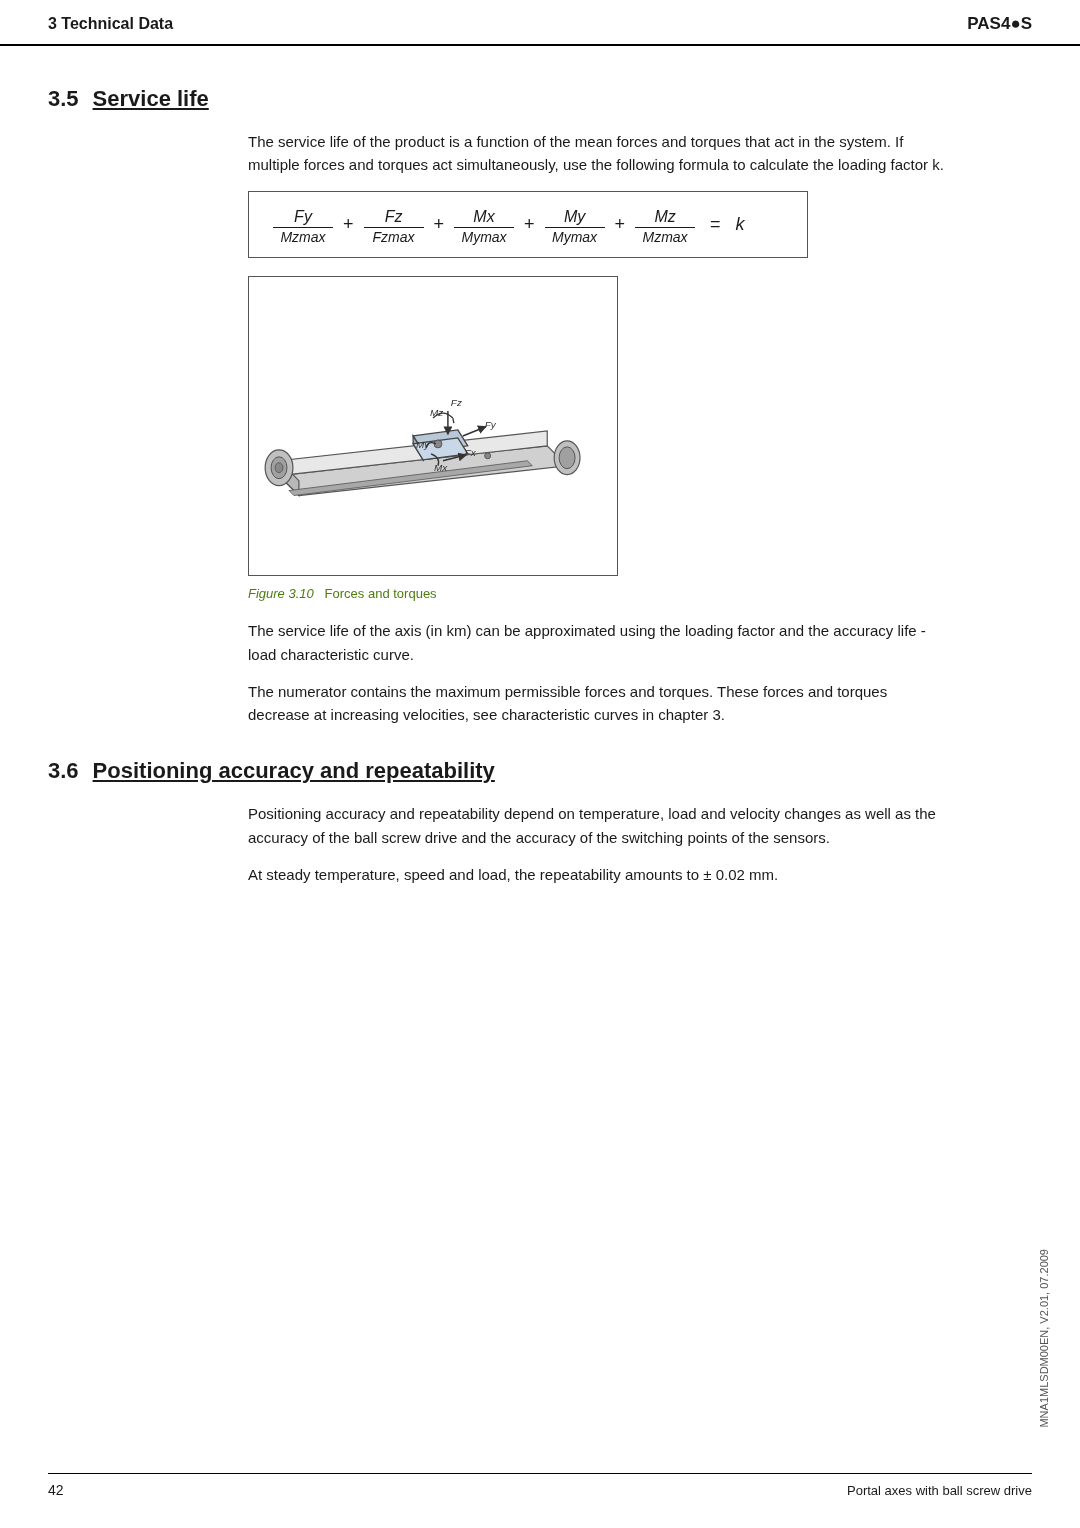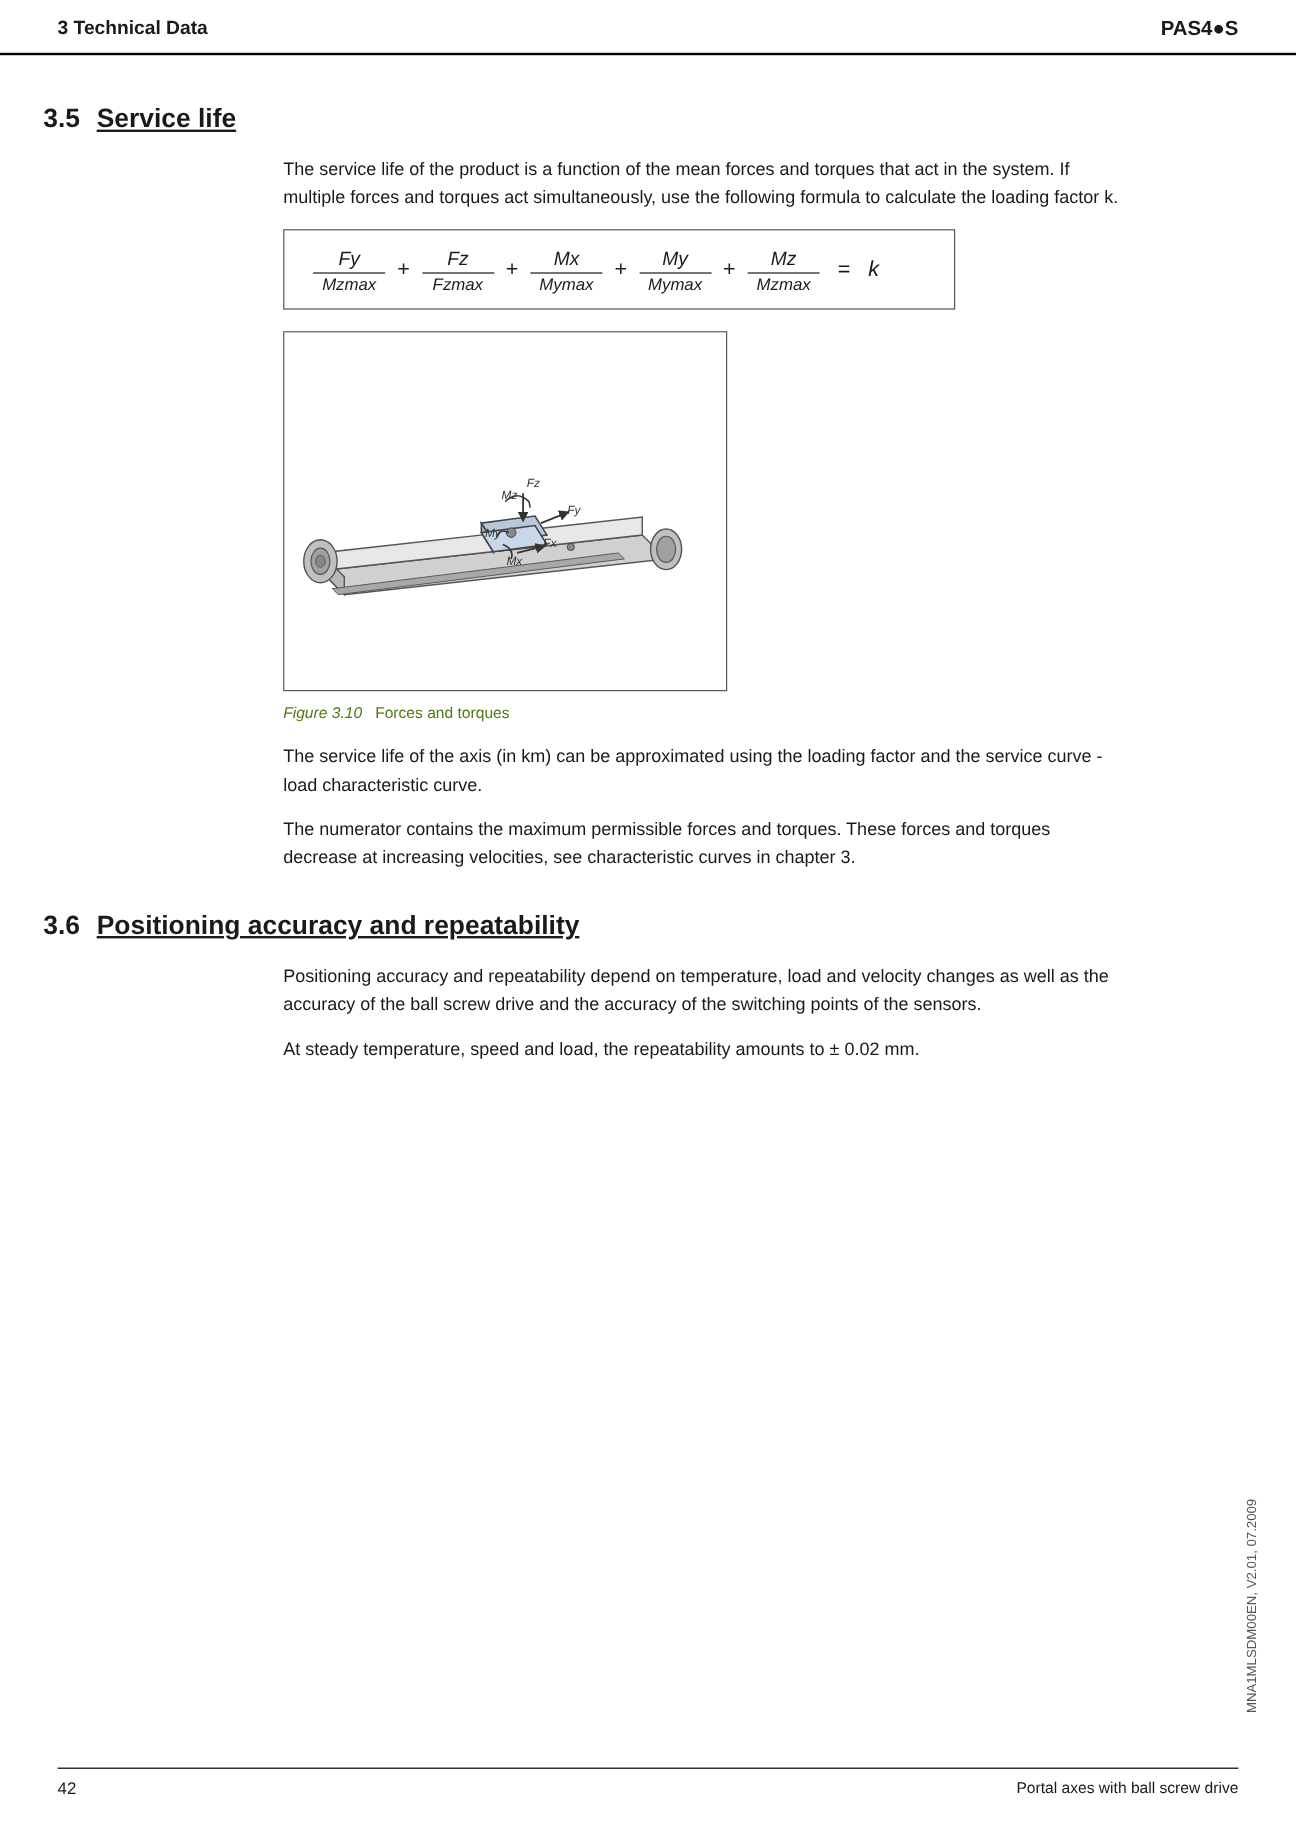--- a/index.html
+++ b/index.html
@@ -26,21 +26,21 @@
       font-weight: bold;
     }
     .header-right {
       font-size: 17px;
       font-weight: bold;
       margin-left: 16px;
     }
 
     
     .content {
-      padding: 30px 48px 60px 36px;
+      padding: 30px 48px 60px 48px;
     }
 
     
     .section-heading {
       display: flex;
       align-items: baseline;
       gap: 14px;
       margin-bottom: 18px;
       margin-top: 10px;
     }
@@ -149,21 +149,21 @@
       right: 0;
       padding: 0 48px;
     }
     .footer-line {
       border-top: 1.5px solid #000;
       margin-bottom: 8px;
     }
     .footer-content {
       display: flex;
       justify-content: space-between;
-      align-items: flex-start;
+      align-items: center;
       font-size: 13px;
     }
     .footer-page {
       font-size: 14px;
     }
     .footer-right-text {
       font-size: 13px;
     }
     .footer-version {
       position: absolute;
@@ -291,21 +291,21 @@
           <path d="M0,0 L6,3 L0,6 Z" fill="#333"></path>
         </marker>
       </defs>
     </svg>
   </div>
 
   <p class="figure-caption">
     <span class="figure-caption-num">Figure 3.10</span>&nbsp;&nbsp;&nbsp;<span>Forces and torques</span>
   </p>
 
-  <p class="body-text">The service life of the axis (in km) can be approximated using the loading factor and the service curve - load characteristic curve.</p>
+  <p class="body-text">The service life of the axis (in km) can be approximated using the loading factor and the accuracy life - load characteristic curve.</p>
   <p class="body-text">The numerator contains the maximum permissible forces and torques. These forces and torques decrease at increasing velocities, see characteristic curves in chapter 3.</p>
 
   
   <div class="section-36">
     <div class="section-heading">
       <span class="section-number">3.6</span>
       <span class="section-title">Positioning accuracy and repeatability</span>
     </div>
     <p class="body-text">Positioning accuracy and repeatability depend on temperature, load and velocity changes as well as the accuracy of the ball screw drive and the accuracy of the switching points of the sensors.</p>
     <p class="body-text">At steady temperature, speed and load, the repeatability amounts to ± 0.02 mm.</p>

